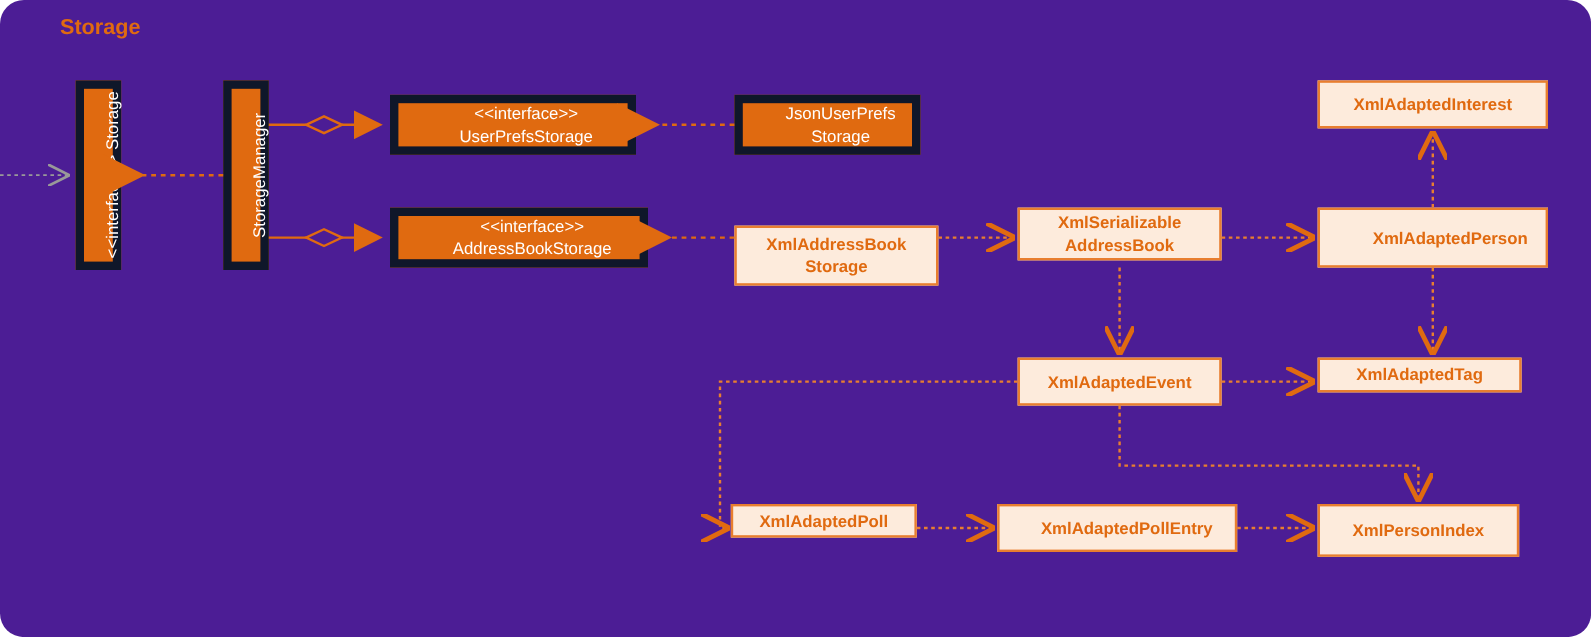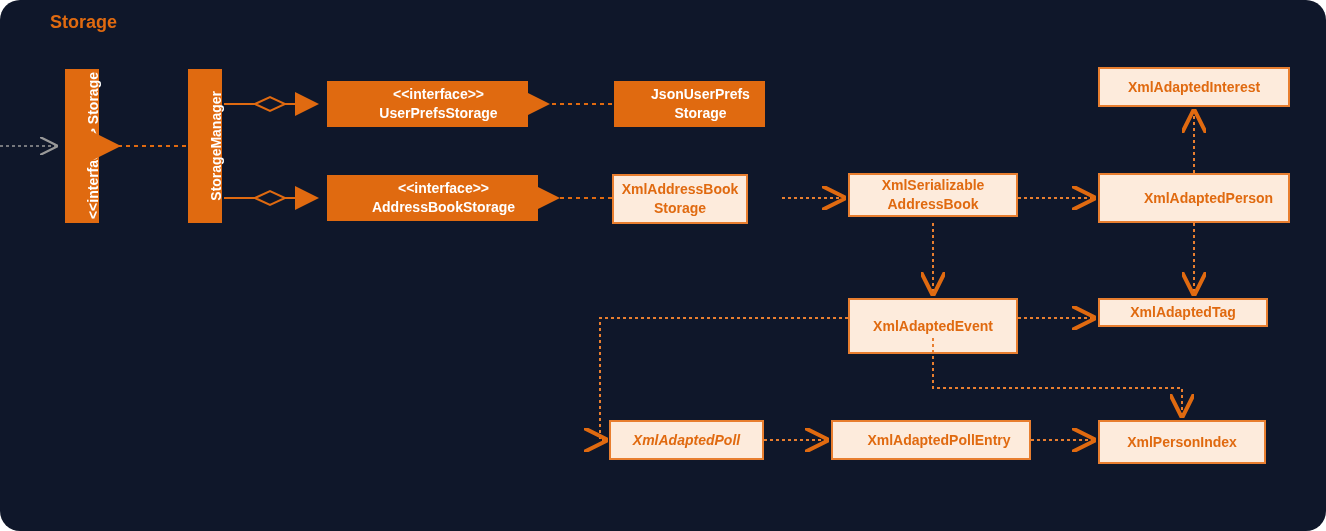--- a/index.html
+++ b/index.html
@@ -1,21 +1,21 @@
 <!DOCTYPE html>
 <html><head>
 <meta charset="utf-8">
 <style>
 * { box-sizing: border-box; margin: 0; padding: 0; }
 body { font-family: 'Segoe UI', Arial, sans-serif; background: #fff; }
 .container {
   position: relative;
   width: 1326px;
   height: 531px;
-  background: #0f172a;
+  background: #4c1d95;
   border-radius: 20px;
   margin: 0;
 }
 .title {
   position: absolute;
   left: 50px;
   top: 12px;
   font-weight: bold;
   font-size: 18px;
   color: #E06A10;
@@ -24,23 +24,23 @@
   position: absolute;
   display: flex;
   align-items: center;
   justify-content: center;
   text-align: center;
   font-size: 14px;
   line-height: 1.35;
 }
 .box.solid {
   background: #E06A10;
-  border: 2px solid #0f172a;
+  border: 7px solid #0f172a;
   color: #fff;
-  font-weight: 700;
+  font-weight: 400;
   padding-left: 22px;
 }
 .box.light {
   background: #FDEBDC;
   border: 2px solid #E87E2F;
   color: #E06A10;
   font-weight: bold;
 }
 .vertical-text {
   writing-mode: vertical-rl;
@@ -82,45 +82,45 @@
     <div>
       <div>&lt;&lt;interface&gt;&gt;</div>
       <div>AddressBookStorage</div>
     </div>
   </div>
 
   <div class="box solid" style="left:612px; top:79px; width:155px; height:50px;">
     <div>JsonUserPrefs Storage</div>
   </div>
 
-  <div class="box light" style="left:612px; top:174px; width:136px; height:50px;">
+  <div class="box light" style="left:612px; top:188px; width:170px; height:50px;">
     <div>XmlAddressBook Storage</div>
   </div>
 
   <div class="box light" style="left:848px; top:173px; width:170px; height:44px;">
     <div>XmlSerializable AddressBook</div>
   </div>
 
   <div class="box light" style="left:1098px; top:173px; width:192px; height:50px;padding-left:29px;">
     <div>XmlAdaptedPerson</div>
   </div>
 
   <div class="box light" style="left:1098px; top:67px; width:192px; height:40px;">
     <div>XmlAdaptedInterest</div>
   </div>
 
-  <div class="box light" style="left:848px; top:298px; width:170px; height:56px;">
+  <div class="box light" style="left:848px; top:298px; width:170px; height:40px;">
     <div>XmlAdaptedEvent</div>
   </div>
 
   <div class="box light" style="left:1098px; top:298px; width:170px; height:29px;">
     <div>XmlAdaptedTag</div>
   </div>
 
-  <div class="box light" style="left:609px; top:420px; width:155px; height:40px;font-style:italic;">
+  <div class="box light" style="left:609px; top:420px; width:155px; height:28px;">
     <div>XmlAdaptedPoll</div>
   </div>
 
   <div class="box light" style="left:831px; top:420px; width:200px; height:40px;padding-left:16px;">
     <div>XmlAdaptedPollEntry</div>
   </div>
 
   <div class="box light" style="left:1098px; top:420px; width:168px; height:44px;">
     <div>XmlPersonIndex</div>
   </div>

